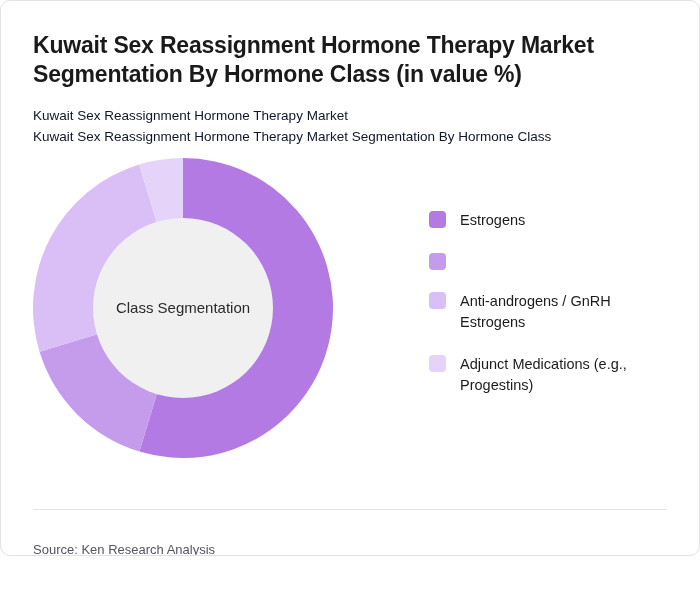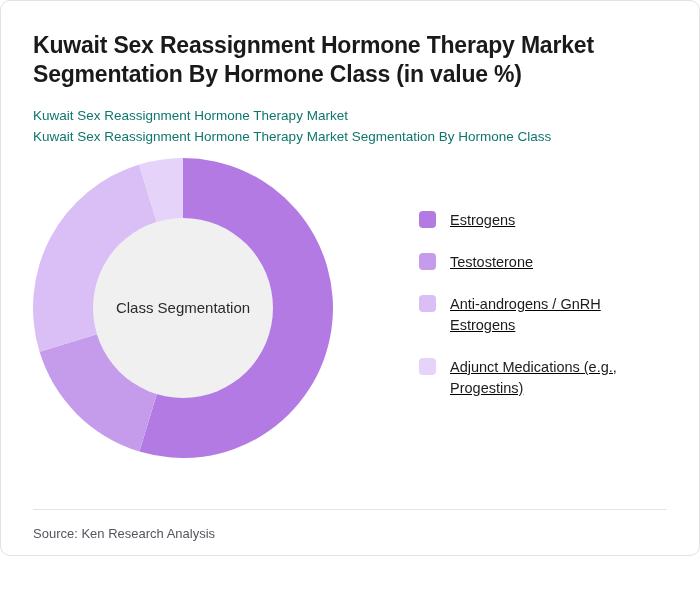--- a/index.html
+++ b/index.html
@@ -34,21 +34,21 @@
     color: #1a1a1a;
     letter-spacing: -0.2px;
     margin: 0;
     max-width: 620px;
   }
   .subtitles {
     margin-top: 16px;
   }
   .subtitle-line {
     font-size: 13.5px;
-    color: #0f766e;
+    color: #0f172a;
     line-height: 1.55;
   }
   .body-area {
     position: relative;
     height: 330px;
   }
   .donut-wrap {
     position: absolute;
     left: 32px;
     top: 10px;
@@ -69,24 +69,23 @@
     justify-content: center;
     pointer-events: none;
   }
   .center-label span {
     font-size: 15px;
     color: #2b2b2b;
     font-family: "Liberation Sans", sans-serif;
   }
   .legend {
     position: absolute;
-    left: 418px;
+    left: 428px;
     top: 62px;
     width: 250px;
-    text-decoration: underline;
   }
   .legend-item {
     display: flex;
     align-items: flex-start;
     margin-bottom: 21px;
   }
   .legend-swatch {
     flex: 0 0 auto;
     width: 17px;
     height: 17px;
@@ -108,21 +107,21 @@
     height: 1px;
     background: #e4e4e4;
   }
   .footer {
     position: absolute;
     left: 32px;
     right: 15px;
     top: 525px;
     height: 46px;
     display: flex;
-    align-items: flex-start;
+    align-items: center;
     justify-content: space-between;
   }
   .source-text {
     font-size: 13px;
     color: #55555f;
   }
   .logo {
     display: flex;
     align-items: center;
   }
@@ -164,21 +163,20 @@
       </div>
     </div>
 
     <div class="legend" id="legend-root">
         <div class="legend-item">
           <span class="legend-swatch" style="background: rgb(180, 122, 228);"></span>
           <span class="legend-text">Estrogens</span>
         </div>
         <div class="legend-item">
           <span class="legend-swatch" style="background: rgb(197, 155, 236);"></span>
-          <span class="legend-text">Testosterone</span>
         </div>
         <div class="legend-item">
           <span class="legend-swatch" style="background: rgb(217, 191, 245);"></span>
           <span class="legend-text">Anti-androgens / GnRH Estrogens</span>
         </div>
         <div class="legend-item">
           <span class="legend-swatch" style="background: rgb(229, 211, 249);"></span>
           <span class="legend-text">Adjunct Medications (e.g., Progestins)</span>
         </div>
       </div>

